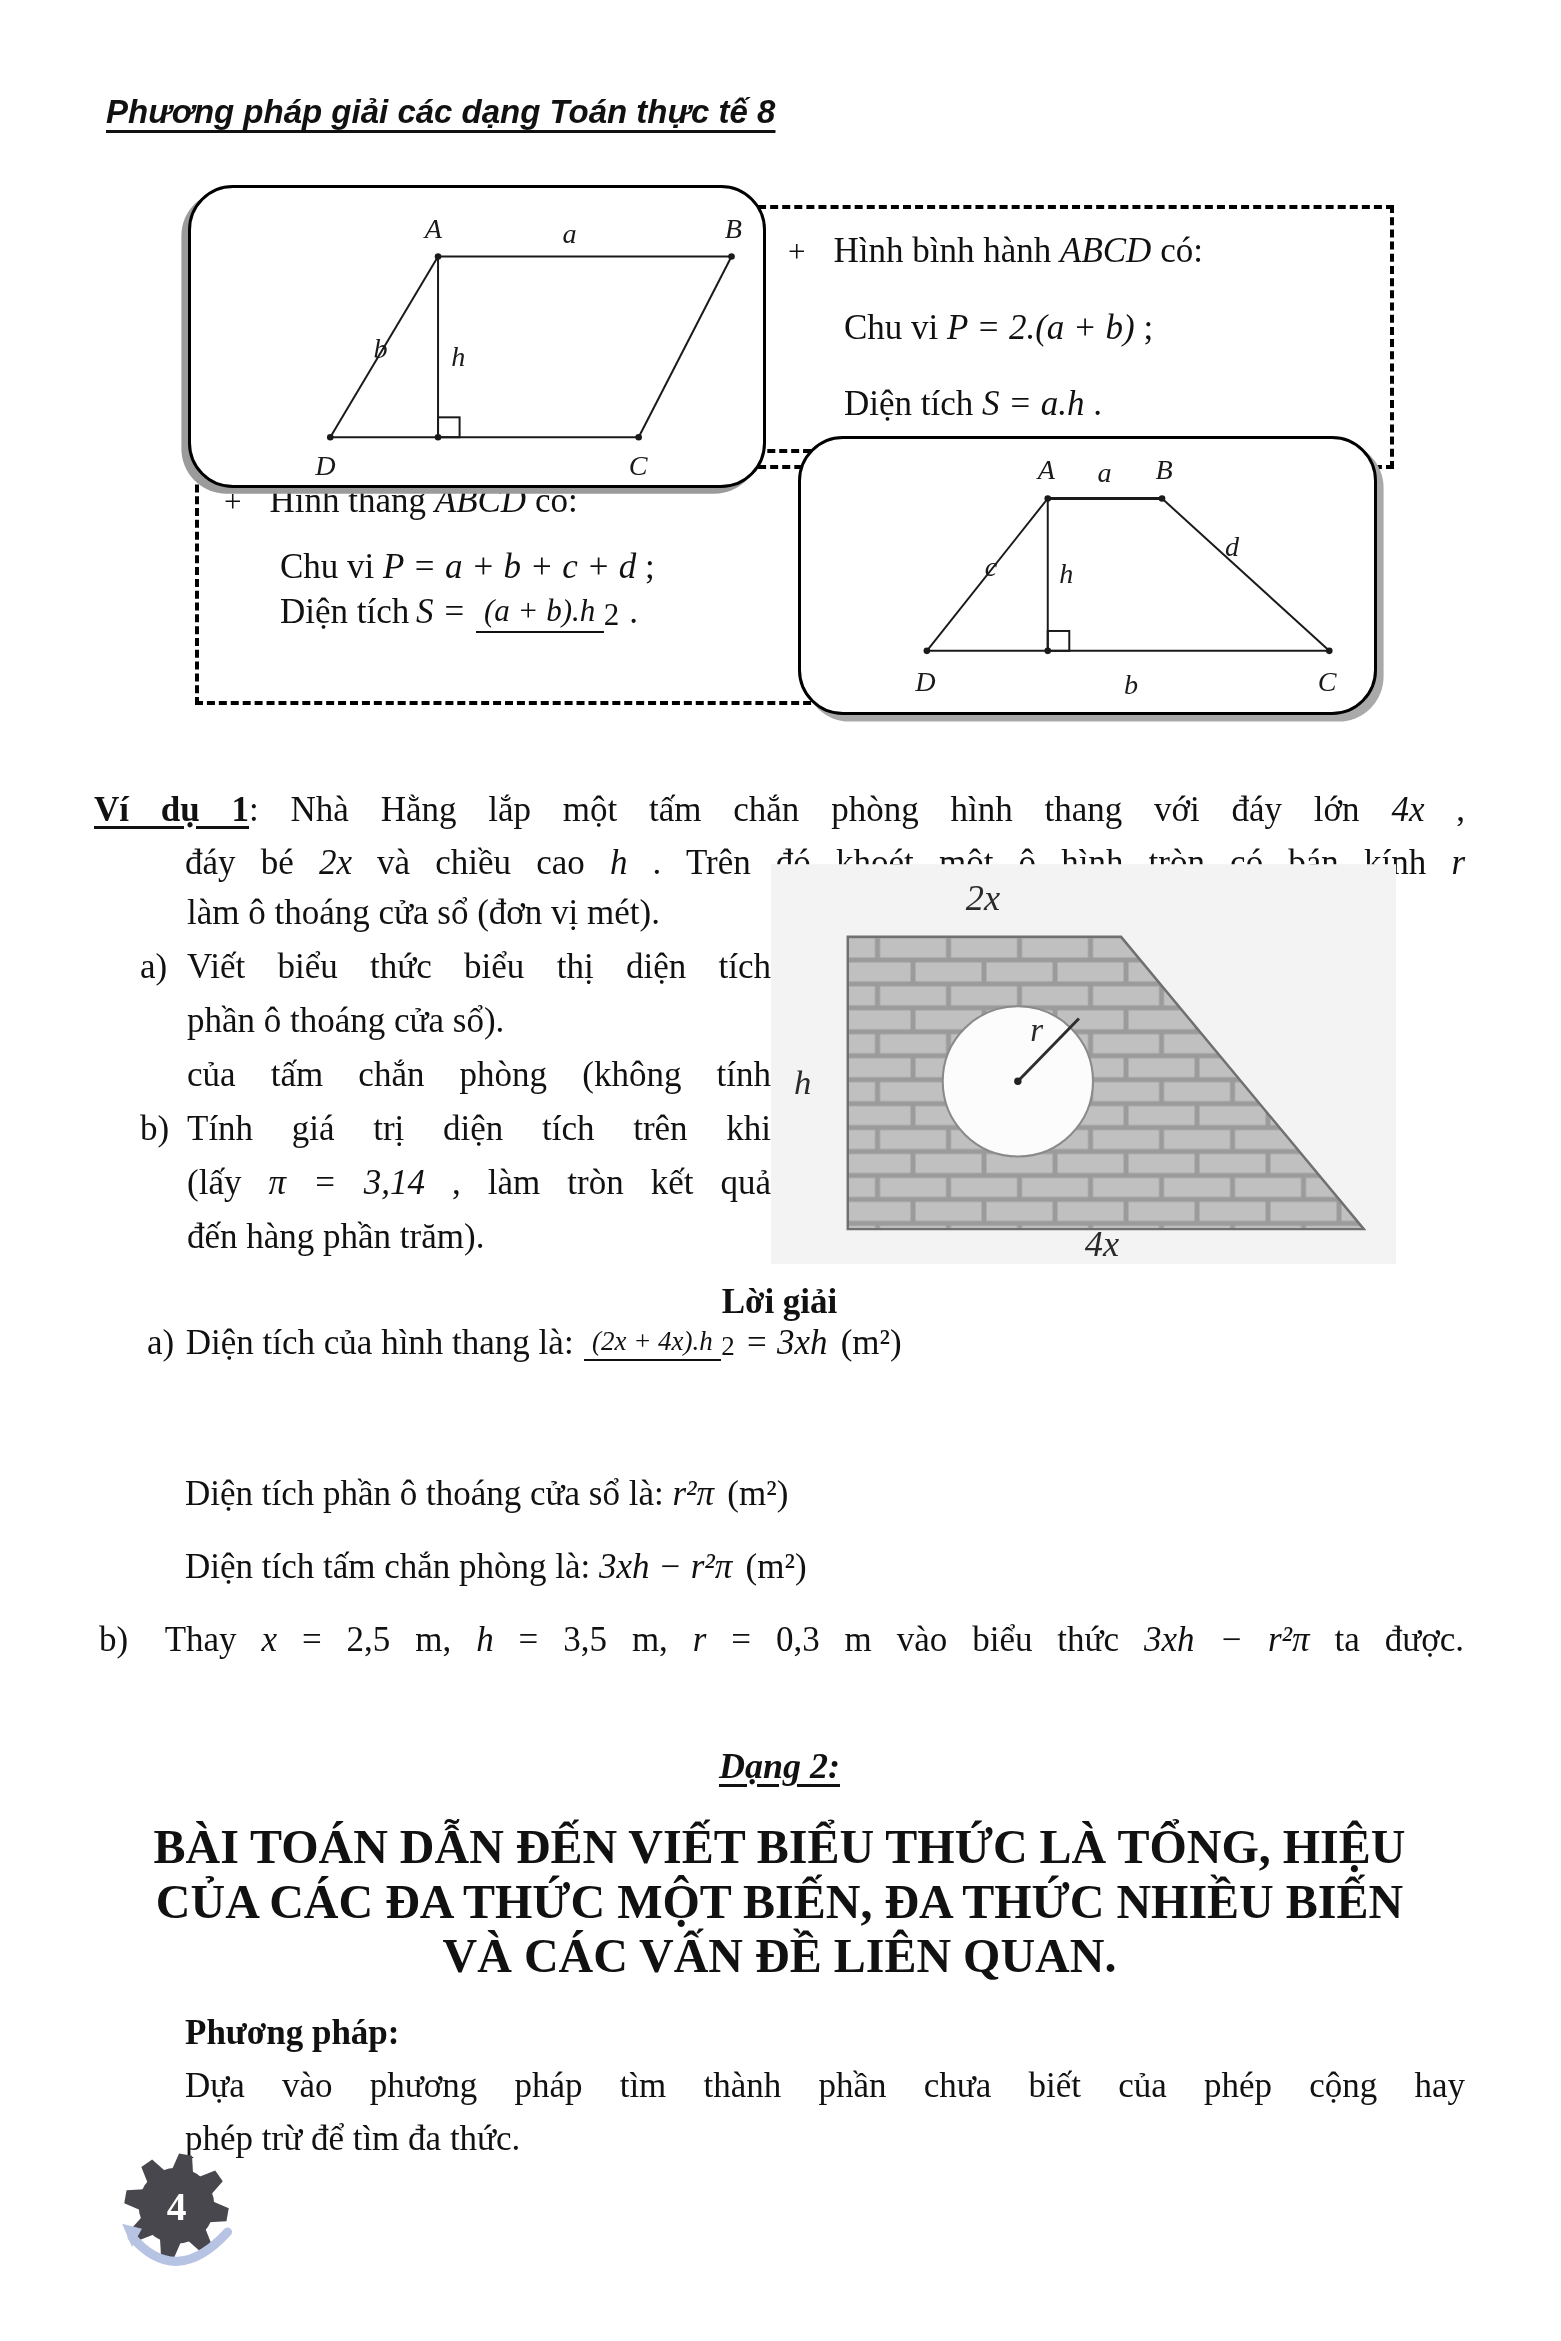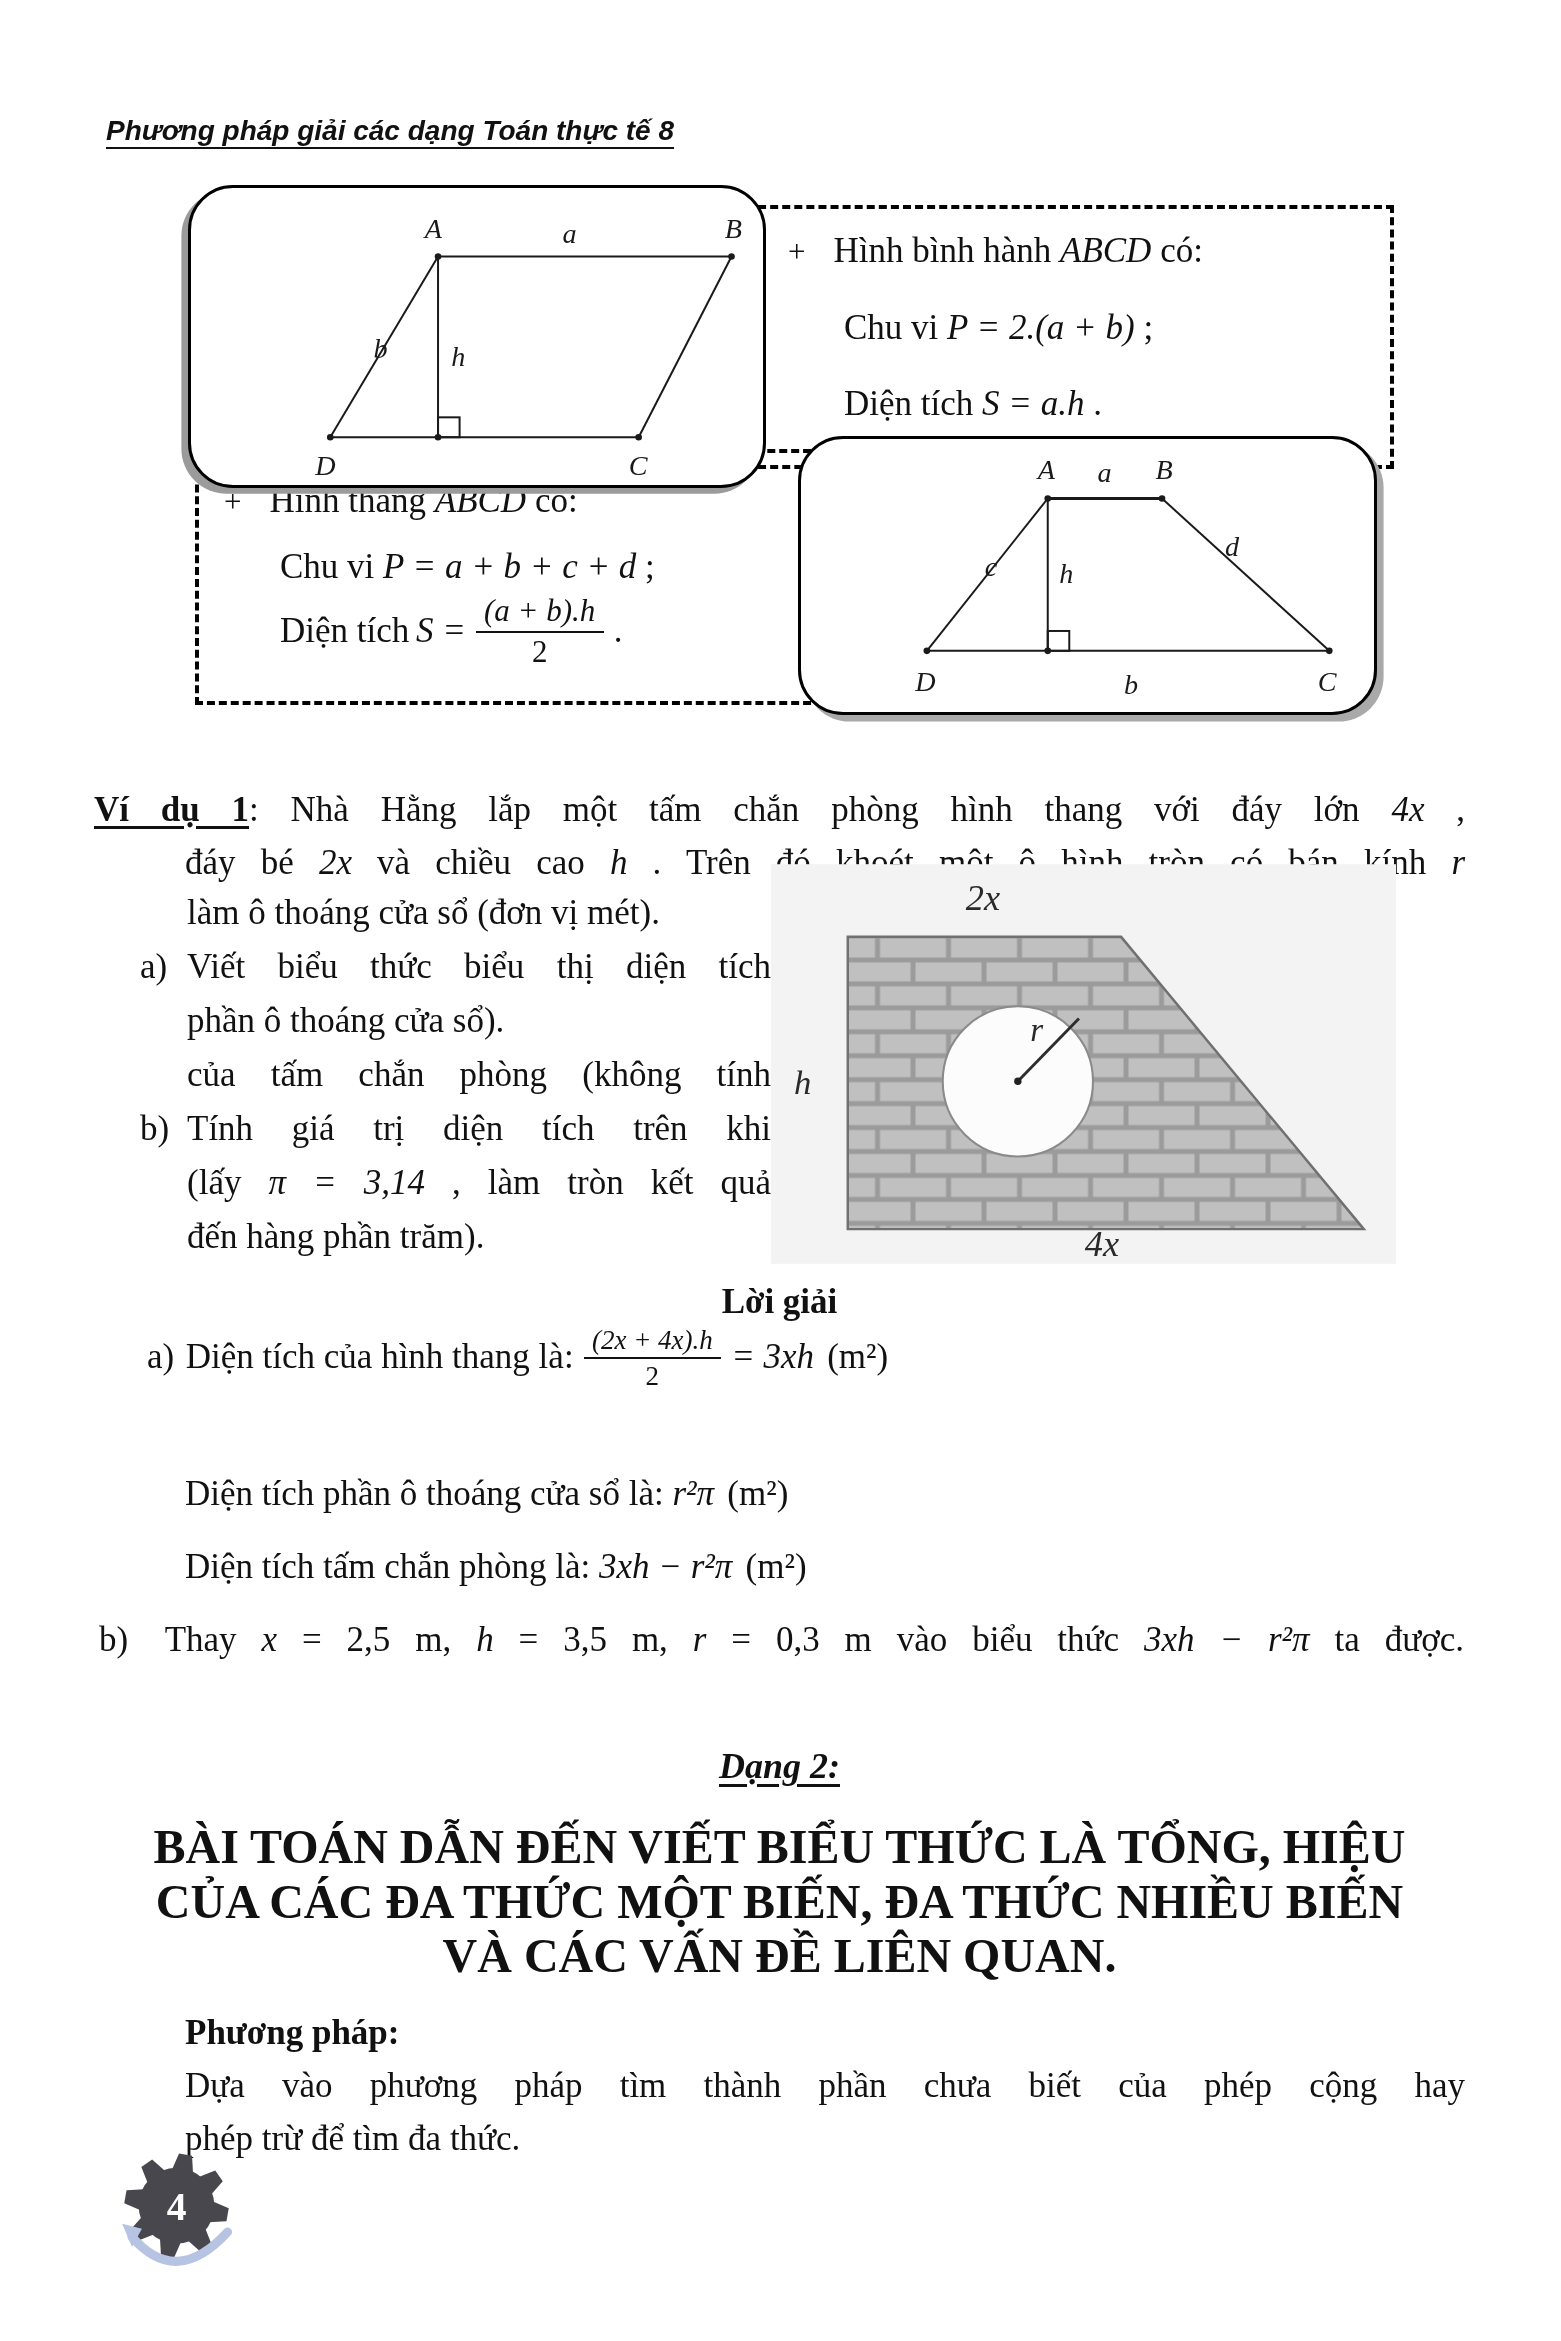--- a/index.html
+++ b/index.html
@@ -2,40 +2,40 @@
 <html style="font-size:13.2px"><head>
 <meta charset="utf-8">
 <style>
   html,body{margin:0;padding:0;}
   body{width:1561px;height:2342px;background:#ffffff;position:relative;
        font-family:"Liberation Serif","DejaVu Serif",serif;color:#111;}
   .page{position:absolute;left:0;top:0;width:1561px;height:2342px;overflow:hidden;}
 
   .hdr{position:absolute;left:106px;top:93px;
        font-family:"Liberation Sans","DejaVu Sans",sans-serif;
-       font-style:italic;font-weight:bold;font-size:28px;
-       text-decoration:underline;text-underline-offset:6.6px;margin-top:22px;}
+       font-style:italic;font-weight:bold;font-size:33px;
+       text-decoration:underline;text-underline-offset:6.6px;}
 
   
   .figbox{position:absolute;border:3.3px solid #000;border-radius:45px;background:#fff;z-index:2;}
   .figbox1{left:188px;top:185px;width:572px;height:297px;box-shadow:-6.6px 5.8px 0 #9b9b9b;}
   .figbox2{left:798px;top:436px;width:573px;height:273px;box-shadow:6.6px 6.6px 0 #a9a9a9;}
   .figbox svg{width:100%;height:100%;display:block;}
 
   
   .dashbox{position:absolute;border:4.1px dashed #000;z-index:1;background:#fff0;}
   .dash1{left:746px;top:205px;width:640px;height:256px;}
   .dash2{left:195px;top:449px;width:620px;height:248px;}
   .nline{position:absolute;font-size:35px;white-space:nowrap;}
   .fline{display:flex;align-items:center;}
   .bullet{display:inline-block;margin-right:28px;font-size:31px;}
   .it{font-style:italic;}
   .rm{font-style:normal;}
 
-  .frac{display:inline-flex;flex-direction:column;align-items:center;
+  .frac{display:inline-flex;flex-direction:row;align-items:flex-end;
         vertical-align:middle;margin:0 10px;line-height:1.12;}
   .frac .num{border-bottom:2.5px solid #111;padding:1.7px 8.3px 2.5px;}
   .frac .den{padding-top:1.7px;}
   .f38{font-size:31px;}
   .f40{font-size:27px;}
 
   
   .bl{position:absolute;font-size:35px;line-height:53px;}
   .jl{text-align:justify;text-align-last:justify;text-justify:inter-word;}
   .exlabel{font-weight:bold;text-decoration:underline;text-underline-offset:5px;}

